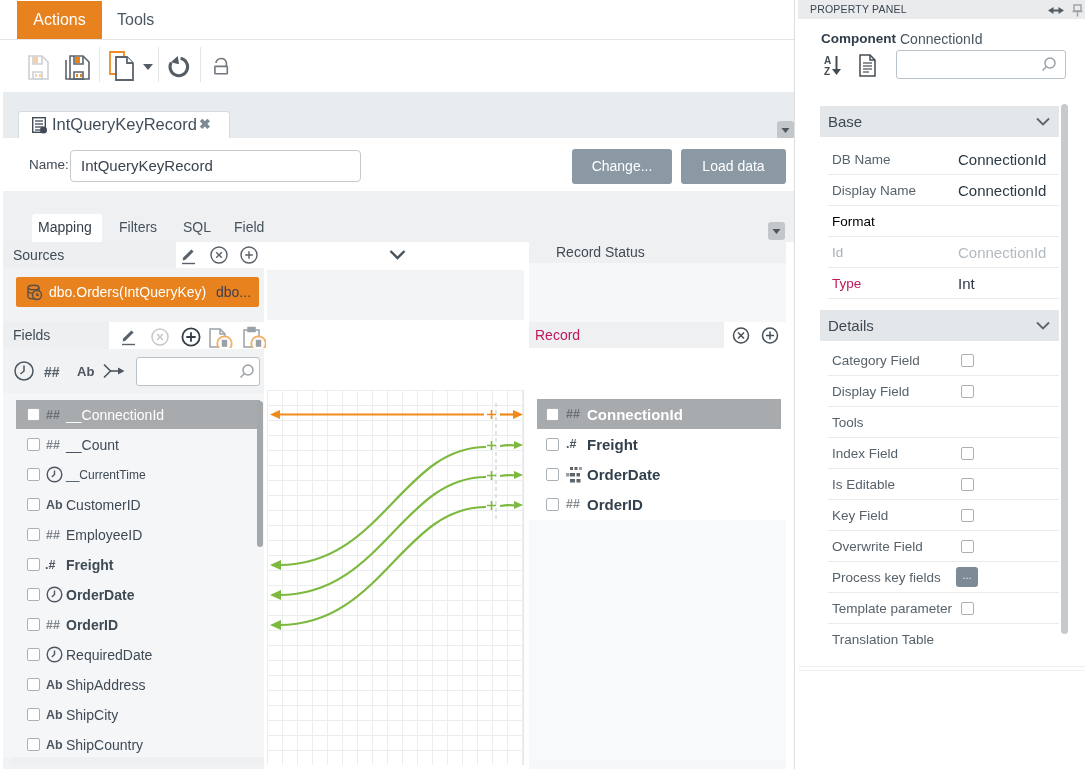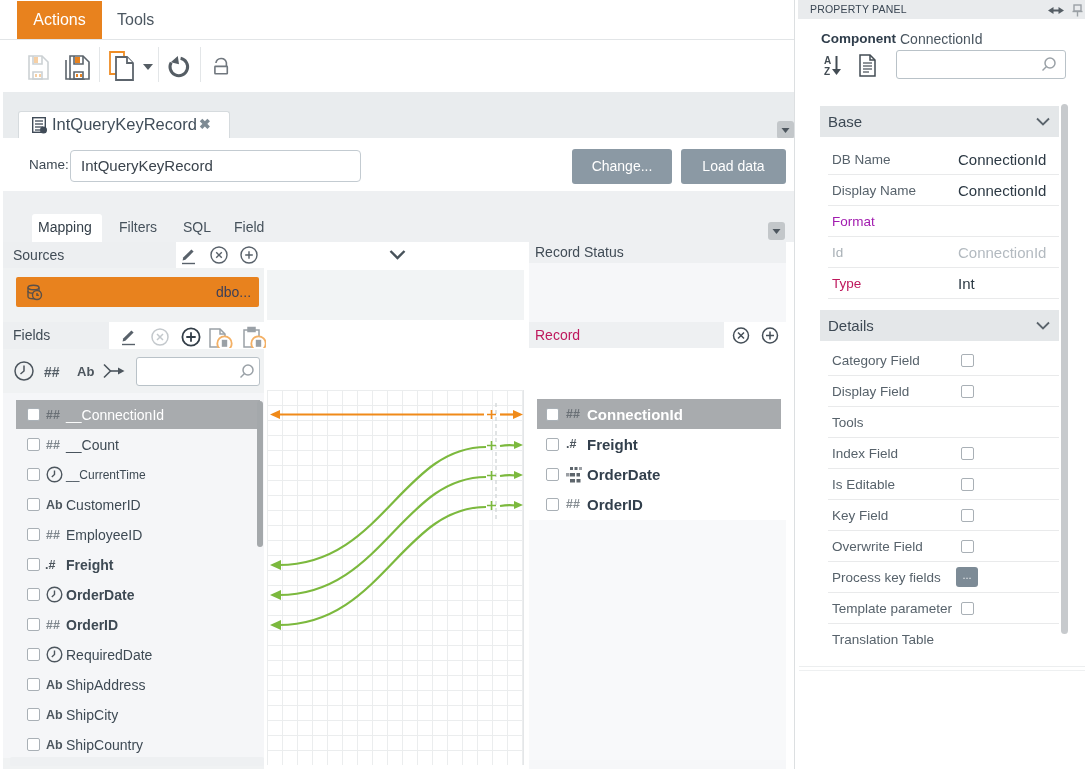--- a/index.html
+++ b/index.html
@@ -112,20 +112,21 @@
 <div class="abs" style="left:16px;top:277px;width:243px;height:30px;background:#e8821e;border-radius:2px;"></div>
 <svg class="abs" style="left:26px;top:284px;" width="17" height="17" viewBox="0 0 17 17">
   <g stroke="#5b5048" fill="none" stroke-width="1.4">
     <ellipse cx="7.5" cy="3.5" rx="5.5" ry="2.3"></ellipse>
     <path d="M2 3.5 v9 c0 1.3 2.5 2.3 5.5 2.3 s5.5 -1 5.5 -2.3 v-9"></path>
     <path d="M2 7 c0 1.3 2.5 2.3 5.5 2.3 s5.5 -1 5.5 -2.3"></path>
     <circle cx="11" cy="11" r="4.5" fill="#e8821e"></circle>
     <path d="M11 9 v2.2 h1.8"></path>
   </g>
 </svg>
+<div class="abs txt" style="left:49px;top:277px;height:30px;line-height:30px;font-size:14px;color:#fff;">dbo.Orders(IntQueryKey)</div>
 <div class="abs txt" style="left:216px;top:277px;height:30px;line-height:30px;font-size:14px;color:#3c3f58;">dbo...</div>
 
 <div class="abs" style="left:3px;top:322px;width:261px;height:27px;background:#fff;"></div>
 <div class="abs" style="left:3px;top:322px;width:106px;height:27px;background:#edeff1;"></div>
 <div class="abs txt" style="left:13px;top:322px;height:27px;line-height:27px;font-size:14px;color:#414c56;">Fields</div>
 <svg class="abs" style="left:120px;top:326px;" width="146" height="22" viewBox="0 0 146 22">
   <path d="M3.2 12.6 L11.4 4.4 L13.6 6.6 L5.4 14.8 L2.6 15.4 Z" fill="#58616a"></path>
   <line x1="2" y1="18.5" x2="15" y2="18.5" stroke="#58616a" stroke-width="1.4"></line>
   <g stroke="#c3c8cc" fill="none" stroke-width="1.5">
     <circle cx="40" cy="11" r="8"></circle>
@@ -264,21 +265,21 @@
     <path d="M224.5 51 v9 M220 55.5 h9"></path>
     <path d="M224.5 81 v9 M220 85.5 h9"></path>
     <path d="M224.5 111 v9 M220 115.5 h9"></path>
   </g>
 </svg>
 
 <div class="abs" style="left:529px;top:242px;width:257px;height:527px;background:#f6f7f9;"></div>
 <div class="abs" style="left:529px;top:520px;width:257px;height:240px;background:#f8f9fa;"></div>
 <div class="abs" style="left:529px;top:242px;width:264px;height:21px;background:#fff;"></div>
 <div class="abs" style="left:529px;top:242px;width:257px;height:21px;background:#eef0f2;"></div>
-<div class="abs txt" style="left:535px;top:242px;height:21px;line-height:21px;font-size:14px;color:#414c56;">Record Status</div>
+<div class="abs txt" style="left:556px;top:242px;height:21px;line-height:21px;font-size:14px;color:#414c56;">Record Status</div>
 <div class="abs" style="left:529px;top:322px;width:264px;height:26px;background:#fff;"></div>
 <div class="abs" style="left:529px;top:322px;width:195px;height:26px;background:#eef0f2;"></div>
 <div class="abs txt" style="left:535px;top:322px;height:26px;line-height:26px;font-size:14px;color:#be185d;">Record</div>
 <svg class="abs" style="left:728px;top:327px;" width="58" height="17" viewBox="0 0 58 17">
   <g stroke="#454f58" fill="none" stroke-width="1.5">
     <circle cx="13" cy="8.5" r="7.5"></circle>
     <path d="M10 5.5 l6 6 M16 5.5 l-6 6"></path>
     <circle cx="42" cy="8.5" r="7.5"></circle>
     <path d="M42 4.5 v8 M38 8.5 h8"></path>
   </g>
@@ -353,21 +354,21 @@
       <svg class="abs" style="left:1036px;top:117px;" width="14" height="10">
         <path d="M1 1.5 L7 7.5 L13 1.5" stroke="#5b646c" stroke-width="1.8" fill="none"></path>
       </svg>
       <div class="abs" style="left:828px;top:174px;width:231px;height:1px;background:#e9eaeb;"></div>
       <div class="abs txt" style="left:832px;top:144px;height:31px;line-height:31px;font-size:13.5px;color:#57626b;">DB Name</div>
       <div class="abs txt" style="left:958px;top:144px;height:31px;line-height:31px;font-size:15px;color:#2c3944;">ConnectionId</div>
       <div class="abs" style="left:828px;top:205px;width:231px;height:1px;background:#e9eaeb;"></div>
       <div class="abs txt" style="left:832px;top:175px;height:31px;line-height:31px;font-size:13.5px;color:#57626b;">Display Name</div>
       <div class="abs txt" style="left:958px;top:175px;height:31px;line-height:31px;font-size:15px;color:#2c3944;">ConnectionId</div>
       <div class="abs" style="left:828px;top:236px;width:231px;height:1px;background:#e9eaeb;"></div>
-      <div class="abs txt" style="left:832px;top:206px;height:31px;line-height:31px;font-size:13.5px;color:#a21caf;">Format</div>
+      <div class="abs txt" style="left:832px;top:206px;height:31px;line-height:31px;font-size:13.5px;color:#000000;">Format</div>
       <div class="abs" style="left:828px;top:267px;width:231px;height:1px;background:#e9eaeb;"></div>
       <div class="abs txt" style="left:832px;top:237px;height:31px;line-height:31px;font-size:13.5px;color:#a9b1b7;">Id</div>
       <div class="abs txt" style="left:958px;top:237px;height:31px;line-height:31px;font-size:15px;color:#b3bac0;">ConnectionId</div>
       <div class="abs" style="left:828px;top:298px;width:231px;height:1px;background:#e9eaeb;"></div>
       <div class="abs txt" style="left:832px;top:268px;height:31px;line-height:31px;font-size:13.5px;color:#be185d;">Type</div>
       <div class="abs txt" style="left:958px;top:268px;height:31px;line-height:31px;font-size:15px;color:#2c3944;">Int</div>
       <div class="abs" style="left:820px;top:310px;width:239px;height:31px;background:#e4e7e9;"></div>
       <div class="abs txt" style="left:828px;top:310px;height:31px;line-height:31px;font-size:15px;color:#3d4954;">Details</div>
       <svg class="abs" style="left:1036px;top:321px;" width="14" height="10">
         <path d="M1 1.5 L7 7.5 L13 1.5" stroke="#5b646c" stroke-width="1.8" fill="none"></path>

